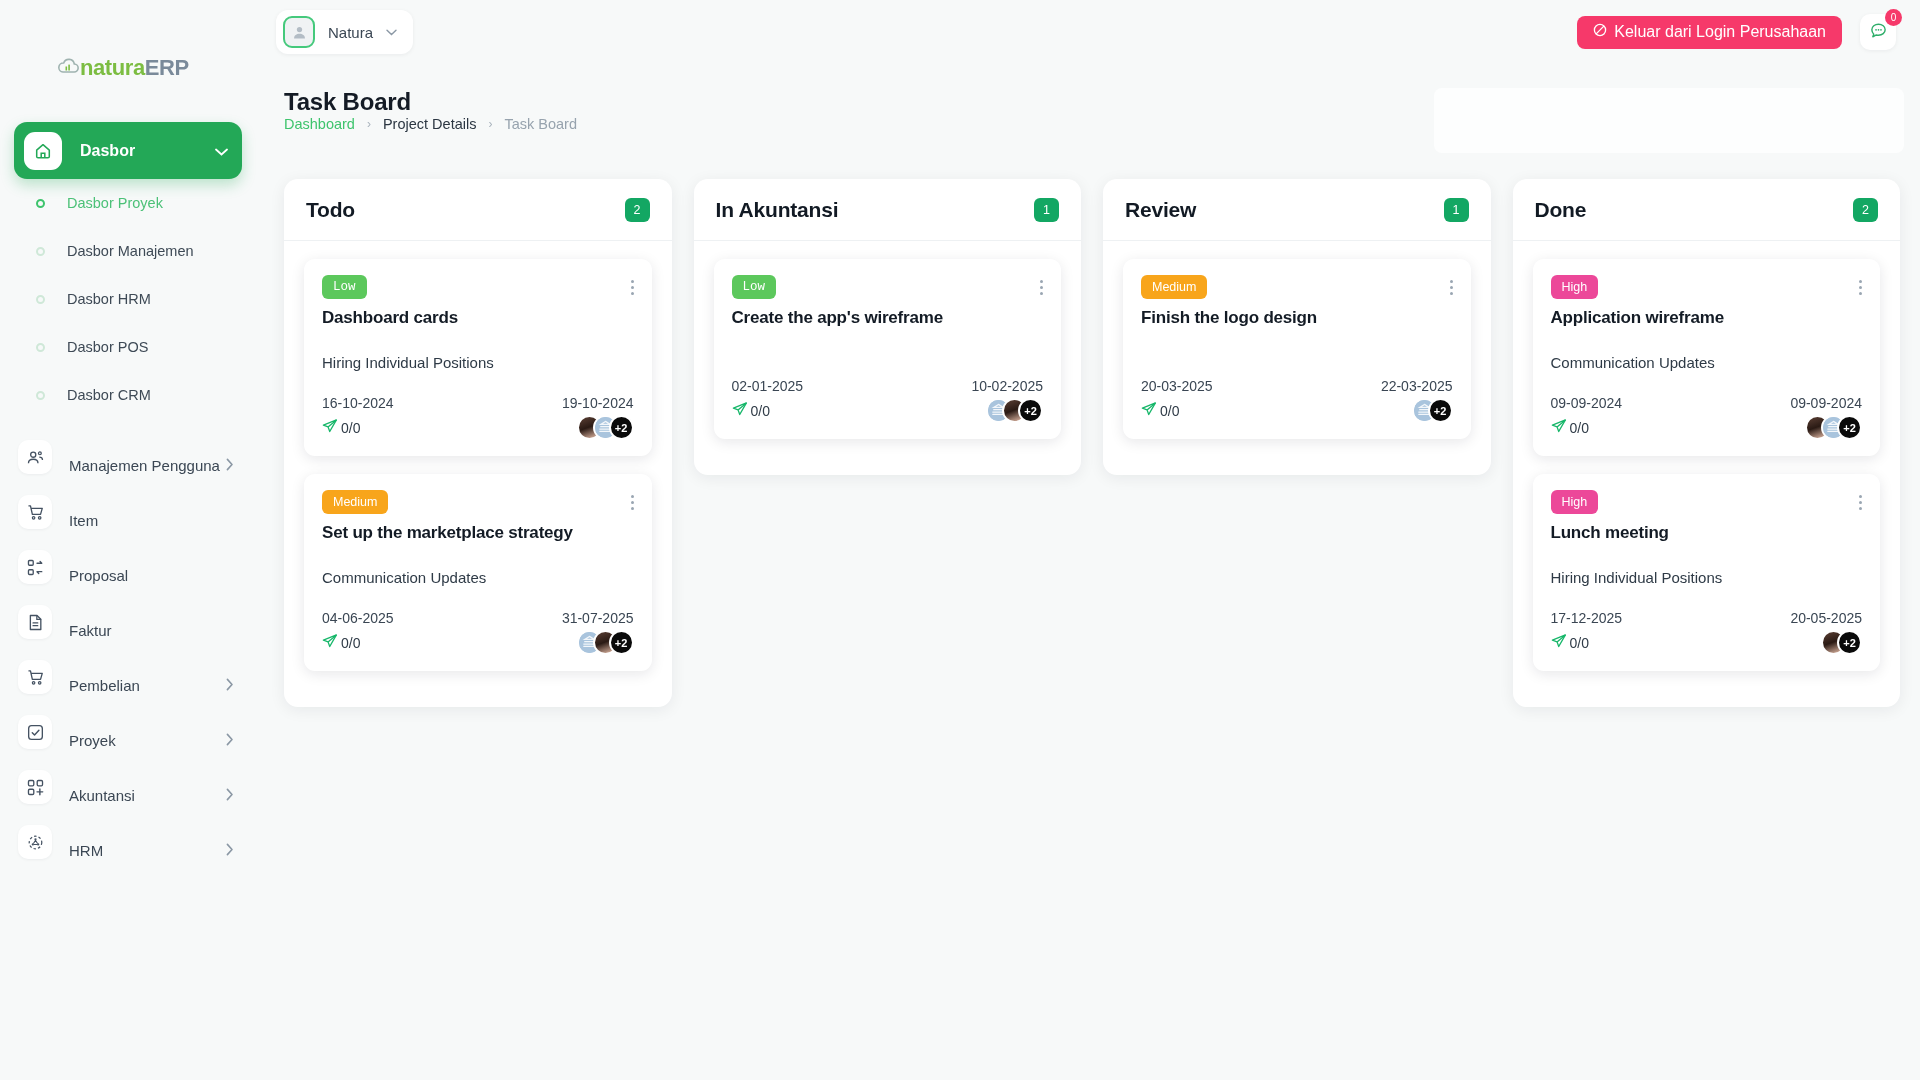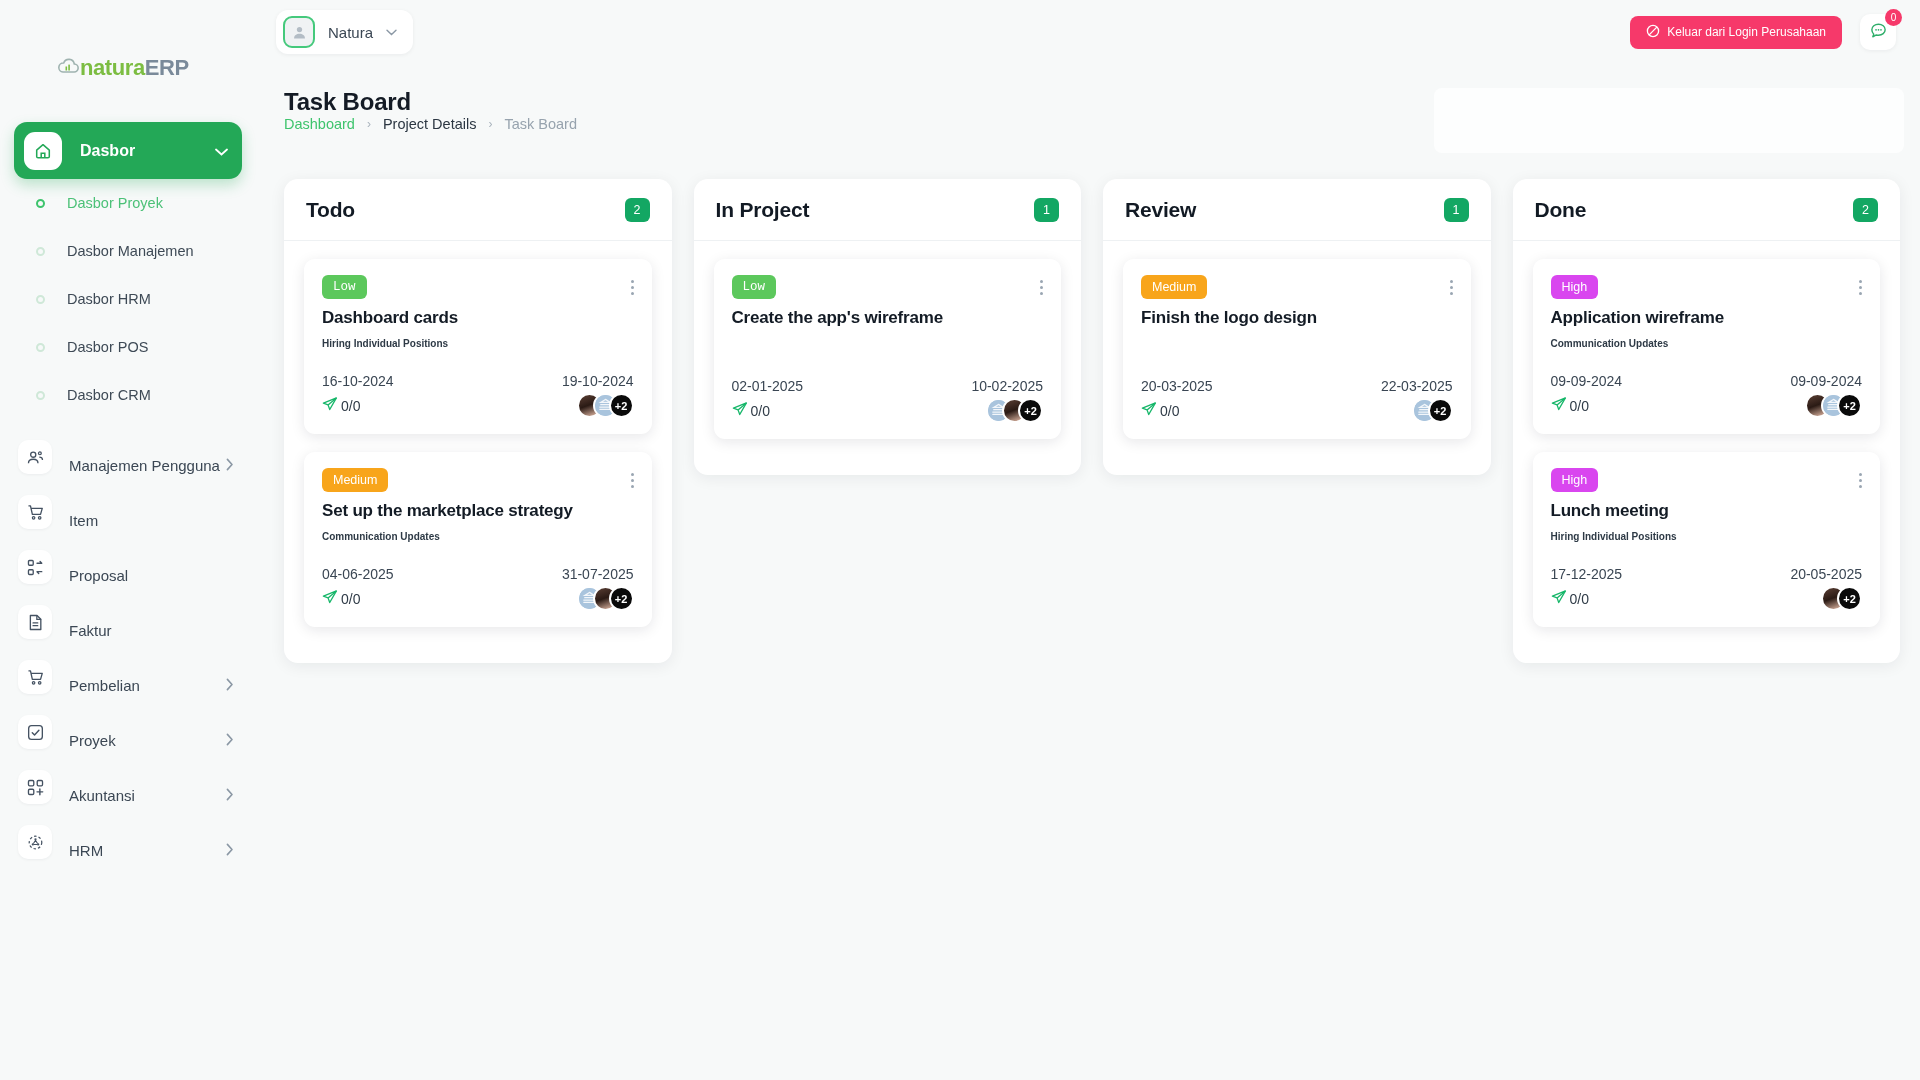--- a/index.html
+++ b/index.html
@@ -88,21 +88,21 @@
     display: flex; align-items: center; justify-content: center;
   }
   .company-name { font-size: 15px; color: #3b4754; }
   .company-chev { font-size: 11px; color: #8b98a5; }
 
   .topbar-spacer { flex: 1; }
   .logout-btn {
     background: #f6396a; color: #fff;
     border: none; border-radius: 8px;
     height: 33px; padding: 0 16px;
-    font-size: 12px; font-family: inherit;
+    font-size: 16px; font-family: inherit;
     display: flex; align-items: center; gap: 7px;
     cursor: pointer;
   }
   .chat-btn {
     position: relative; margin-left: 18px;
     width: 36px; height: 36px; background: #fff; border-radius: 10px;
     display: flex; align-items: center; justify-content: center;
     box-shadow: 0 1px 4px rgba(16,24,40,0.06);
   }
   .chat-badge {
@@ -161,31 +161,31 @@
     margin-bottom: 18px;
     position: relative;
   }
   .task-top { display: flex; align-items: flex-start; }
   .prio {
     display:inline-block; color: #fff; font-size: 12.5px;
     border-radius: 6px; padding: 5px 11px;
   }
   .prio.low { background: #5cc85c; font-family: Liberation Mono, monospace; }
   .prio.medium { background: #f8a51b; }
-  .prio.high { background: #d946ef; text-align: center; }
+  .prio.high { background: #ec4899; text-align: center; }
   .kebab {
     margin-left: auto; display: flex; flex-direction: column; gap: 3px;
     padding-top: 5px;
   }
   .kebab i { width: 3px; height: 3px; border-radius: 50%; background: #9aa6b2; display:block;}
   .task-title {
     font-size: 17px; font-weight: 700; color: #131b25;
     margin-top: 9px; letter-spacing: -0.2px;
   }
-  .task-desc { font-size: 10px; color: #2e3a46; margin-top: 10px; font-weight: bold; }
+  .task-desc { font-size: 15px; color: #2e3a46; margin-top: 26px; }
   .task-spacer { height: 26px; }
   .task-dates {
     display: flex; justify-content: space-between; align-items: center;
     margin-top: 24px; font-size: 14px; color: #3a4653;
   }
   .task-foot {
     display: flex; justify-content: space-between; align-items: center;
     margin-top: 4px;
   }
   .sendstat { display: flex; align-items: center; gap: 3px; font-size: 14px; color: #2f3b47; }
@@ -543,21 +543,21 @@
               </span>
               <span class="av p1"></span>
               <span class="av more">+2</span>
             </span>
           </div>
         </div>
       </div>
     </div>
     <div class="column">
       <div class="col-head">
-        <span class="col-title">In Project</span>
+        <span class="col-title">In Akuntansi</span>
         <span class="col-count">1</span>
       </div>
       <div class="col-body">
         <div class="task-card">
           <div class="task-top">
             <span class="prio low">Low</span>
             <span class="kebab">
               <i></i>
               <i></i>
               <i></i>

